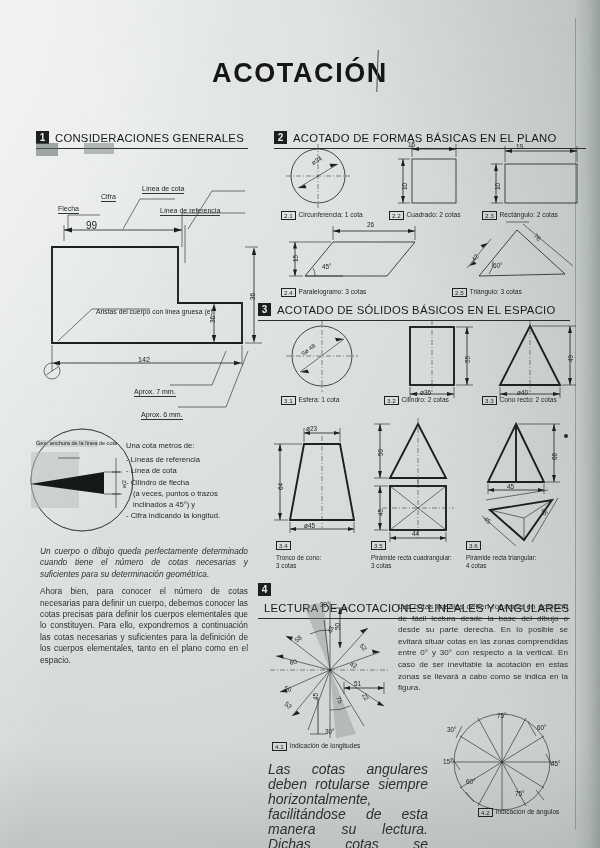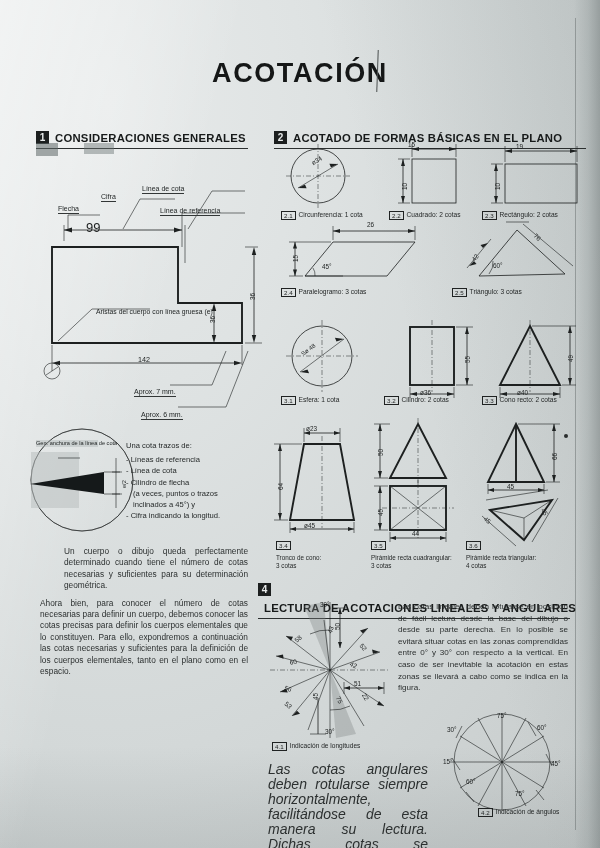--- a/index.html
+++ b/index.html
@@ -42,21 +42,21 @@
   #titleslash{position:absolute;left:377px;top:50px;width:1px;height:42px;background:#4a4f4f;transform:rotate(2deg);}
 
   
   .sec{position:absolute;}
   .sec .num{
     display:inline-block;width:13px;height:13px;line-height:13px;text-align:center;
     background:#1c1f1f;color:#e8ebeb;font-size:10px;font-weight:700;vertical-align:middle;
   }
   .sec .ttl{
     display:inline-block;vertical-align:middle;margin-left:6px;
-    font-size:11.3px;font-weight:700;letter-spacing:.25px;color:#171a1a;white-space:nowrap;text-align:center;
+    font-size:11.3px;font-weight:400;letter-spacing:.25px;color:#171a1a;white-space:nowrap;text-align:center;
   }
   .sec .rule{height:1.3px;background:#2b2f2f;margin-top:2px;}
 
   .body-txt{position:absolute;font-size:8.3px;line-height:11.4px;color:#2c3030;text-align:justify;}
   .body-txt p{margin:0 0 6px 0;}
 
   .cap{position:absolute;font-size:6.6px;color:#1f2222;white-space:nowrap;}
   .capnum{
     display:inline-block;border:1px solid #1f2222;padding:0 2px;
     font-size:6.2px;margin-right:3px;vertical-align:middle;
@@ -136,21 +136,21 @@
     <path class="st thin" d="M16,190 L28,182"></path>
 
     <path class="st thin" d="M196,166 L182,200 L140,200"></path>
     <path class="st thin" d="M218,166 L196,222 L148,222"></path>
   </svg>
 
   <span class="lbl ulbl" style="left:58px;top:205px;">Flecha</span>
   <span class="lbl ulbl" style="left:101px;top:193px;">Cifra</span>
   <span class="lbl ulbl" style="left:142px;top:185px;">Línea de cota</span>
   <span class="lbl ulbl" style="left:160px;top:207px;">Línea de referencia</span>
-  <span class="dimtxt" style="left:86px;top:220px;font-size:13px;">99</span>
+  <span class="dimtxt" style="left:86px;top:220px;font-size:10px;">99</span>
 
   <div class="lbl" style="left:96px;top:307px;font-size:6.8px;line-height:9px;">
     <span>Aristas del cuerpo con línea gruesa (e)</span>
   </div>
 
   <span class="dimtxt" style="left:249px;top:300px;transform:rotate(-90deg);transform-origin:left top;">36</span>
   <span class="dimtxt" style="left:209px;top:323px;transform:rotate(-90deg);transform-origin:left top;">36</span>
   <span class="dimtxt" style="left:138px;top:355px;font-size:7.2px;">142</span>
 
   <span class="lbl ulbl" style="left:134px;top:388px;">Aprox. 7 mm.</span>
@@ -167,31 +167,31 @@
     <path class="st thin" d="M82,44 L90,44"></path>
     <path class="st thin" d="M82,66 L90,66"></path>
     <path class="st thin" d="M28,30 L50,30"></path>
   </svg>
   <div class="lbl" style="left:36px;top:440px;width:62px;font-size:5.6px;line-height:7.2px;background:rgba(160,168,168,.35);">
     <span>Gen. anchura de la línea de cota</span>
   </div>
   <span class="dimtxt" style="left:121px;top:488px;font-size:5.6px;transform:rotate(-90deg);transform-origin:left top;">e/2</span>
 
   <div style="position:absolute;left:126px;top:440px;width:125px;font-size:7.6px;line-height:11.2px;color:#252929;">
-    <div style="margin-bottom:3px;">Una cota trazos de:</div>
+    <div style="margin-bottom:3px;">Una cota metros de:</div>
     <div>- Líneas de referencia</div>
     <div>- Línea de cota</div>
     <div>- Cilindro de flecha</div>
     <div style="padding-left:7px;">(a veces, puntos o trazos</div>
     <div style="padding-left:7px;">inclinados a 45°) y</div>
     <div>- Cifra indicando la longitud.</div>
   </div>
 
   <div class="body-txt" style="left:40px;top:546px;width:208px;">
-    <p style="margin-left:24px;">Un cuerpo o dibujo queda perfectamente determinado cuando tiene el número de cotas necesarias y suficientes para su determinación geométrica.</p>
+    <p style="font-style:italic;">Un cuerpo o dibujo queda perfectamente determinado cuando tiene el número de cotas necesarias y suficientes para su determinación geométrica.</p>
     <p>Ahora bien, para conocer el número de cotas necesarias para definir un cuerpo, debemos conocer las cotas precisas para definir los cuerpos elementales que lo constituyen. Para ello, expondremos a continuación las cotas necesarias y suficientes para la definición de los cuerpos elementales, tanto en el plano como en el espacio.</p>
   </div>
 
   <div class="sec" style="left:274px;top:128px;width:312px;">
     <span class="num">2</span><span class="ttl">ACOTADO DE FORMAS BÁSICAS EN EL PLANO</span>
     <div class="rule"></div>
   </div>
 
   <svg width="80" height="62" style="left:282px;top:146px;">
     <circle class="st med" cx="36" cy="30" r="27"></circle>
@@ -275,20 +275,24 @@
     <path d="M33,25 l-5,5 l-2.5,-3 Z" fill="#1d2020"></path>
     <path class="st thin" d="M34,56 A18,18 0 0 0 38,43"></path>
   </svg>
   <span class="dimtxt" style="left:470px;top:258px;transform:rotate(-52deg);transform-origin:left top;">42</span>
   <span class="dimtxt" style="left:537px;top:232px;transform:rotate(40deg);transform-origin:left top;">76</span>
   <span class="dimtxt" style="left:493px;top:262px;">60°</span>
   <div class="cap" style="left:452px;top:288px;">
     <span class="capnum">2.5</span><span>Triángulo: 3 cotas</span>
   </div>
 
+  <div class="sec" style="left:258px;top:300px;width:312px;">
+    <span class="num">3</span><span class="ttl">ACOTADO DE SÓLIDOS BÁSICOS EN EL ESPACIO</span>
+    <div class="rule"></div>
+  </div>
 
   <svg width="90" height="70" style="left:282px;top:322px;">
     <circle class="st med" cx="40" cy="34" r="30"></circle>
     <path class="st dash" d="M4,34 L76,34"></path>
     <path class="st dash" d="M40,-2 L40,70"></path>
     <path class="st thin" d="M18,50 L62,17"></path>
     <path d="M18,50 l7.5,-2.4 l1.6,3.6 Z" fill="#1d2020"></path>
     <path d="M62,17 l-7.5,2.4 l-1.6,-3.6 Z" fill="#1d2020"></path>
   </svg>
   <span class="dimtxt" style="left:300px;top:352px;transform:rotate(-36deg);transform-origin:left top;font-size:6px;">Sø 48</span>

